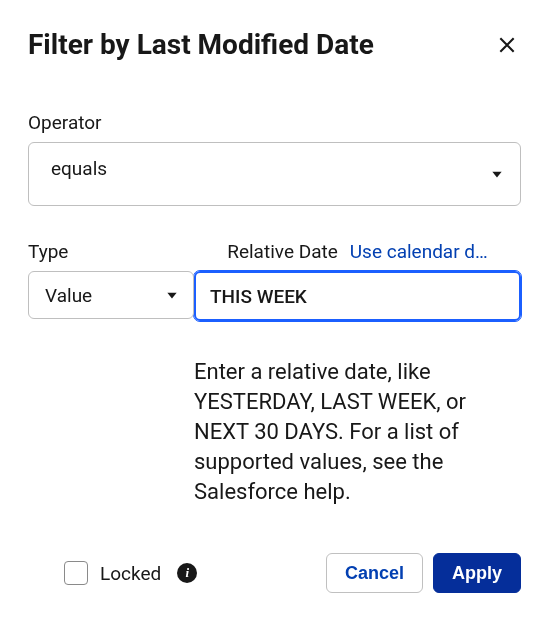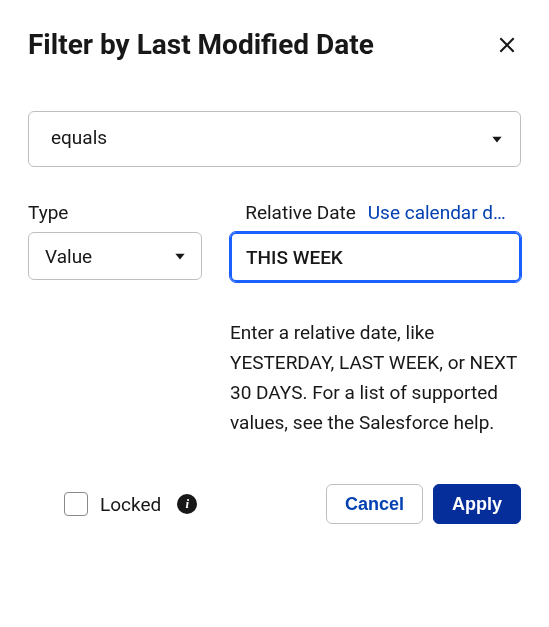--- a/index.html
+++ b/index.html
@@ -22,35 +22,35 @@
     .field-label { font-size:19px; margin-bottom:8px; }
 
     
     .select-box {
       position:relative;
       border:1px solid #bfbfbf;
       border-radius:6px;
       height:50px;
       display:flex;
       align-items:center;
-      padding:0 16px 4px 22px;
+      padding:0 16px 12px 22px;
       font-size:19px;
       cursor:pointer;
       background:#fff;
     }
-    .select-box.small { width:140px; padding:0 16px 0 16px; height:46px;}
+    .select-box.small { width:140px; padding:0 8px 0 16px; height:46px;}
     .select-caret { position:absolute; right:16px; top:50%; transform:translateY(-50%); }
     .select-box.small .select-caret { right:14px;}
     .caret-svg { width:14px; height:14px; display:block;}
     .caret-svg path { fill:#181818;}
 
     .operator-block { margin-bottom:34px; }
 
     
-    .row-flex { display:flex; gap:28px; align-items:flex-start; }
+    .row-flex { display:flex; align-items:flex-start; }
     .type-col {}
     .rel-col { flex:1; min-width:0;}
 
     .rel-header { display:flex; align-items:baseline; gap:12px; justify-content:center; margin-bottom:8px;}
     .rel-label { font-size:19px; white-space:nowrap;}
     .rel-link { font-size:19px; color:#0340b2; cursor:pointer; white-space:nowrap; overflow:hidden; text-overflow:ellipsis; max-width:155px;}
 
     .rel-input {
       width:100%;
       box-sizing:border-box;
@@ -58,21 +58,21 @@
       outline:1px solid #1b5fff;
       border-radius:6px;
       height:50px;
       padding:0 14px;
       font-size:19px;
       font-weight:500;
       color:#181818;
       font-family:inherit;
     }
 
-    .help-text { margin-top:36px; font-size:19px; line-height:30px; }
+    .help-text { margin-top:36px; font-size:22px; line-height:30px; }
 
     
     .footer-row { display:flex; align-items:center; margin-top:46px; gap:10px;}
     .locked-group { display:flex; align-items:center; gap:12px; flex:1;padding-left:36px;}
     .chk {
       width:22px; height:22px; border:1.5px solid #8a8a8a; border-radius:4px; background:#fff; cursor:pointer;
     }
     .locked-label { font-size:19px;}
     .info-icon { width:20px; height:20px; border-radius:50%; background:#181818; color:#fff; display:flex; align-items:center; justify-content:center; font-family:Georgia, 'Times New Roman', serif; font-style:italic; font-weight:700; font-size:13px; margin-left:4px;}
 
@@ -88,20 +88,21 @@
   <button class="close-btn">
     <span>
       <svg viewBox="0 0 24 24" fill="none">
           <path d="M4 4 L20 20 M20 4 L4 20"></path>
         </svg>
     </span>
   </button>
 </div>
 
 <div class="operator-block">
+  <div class="field-label">Operator</div>
   <div class="select-box">
     <span>equals</span>
     <span class="select-caret">
       <svg class="caret-svg" viewBox="0 0 24 24">
           <path d="M4 8 L12 18 L20 8 Z"></path>
         </svg>
     </span>
   </div>
 </div>
 

